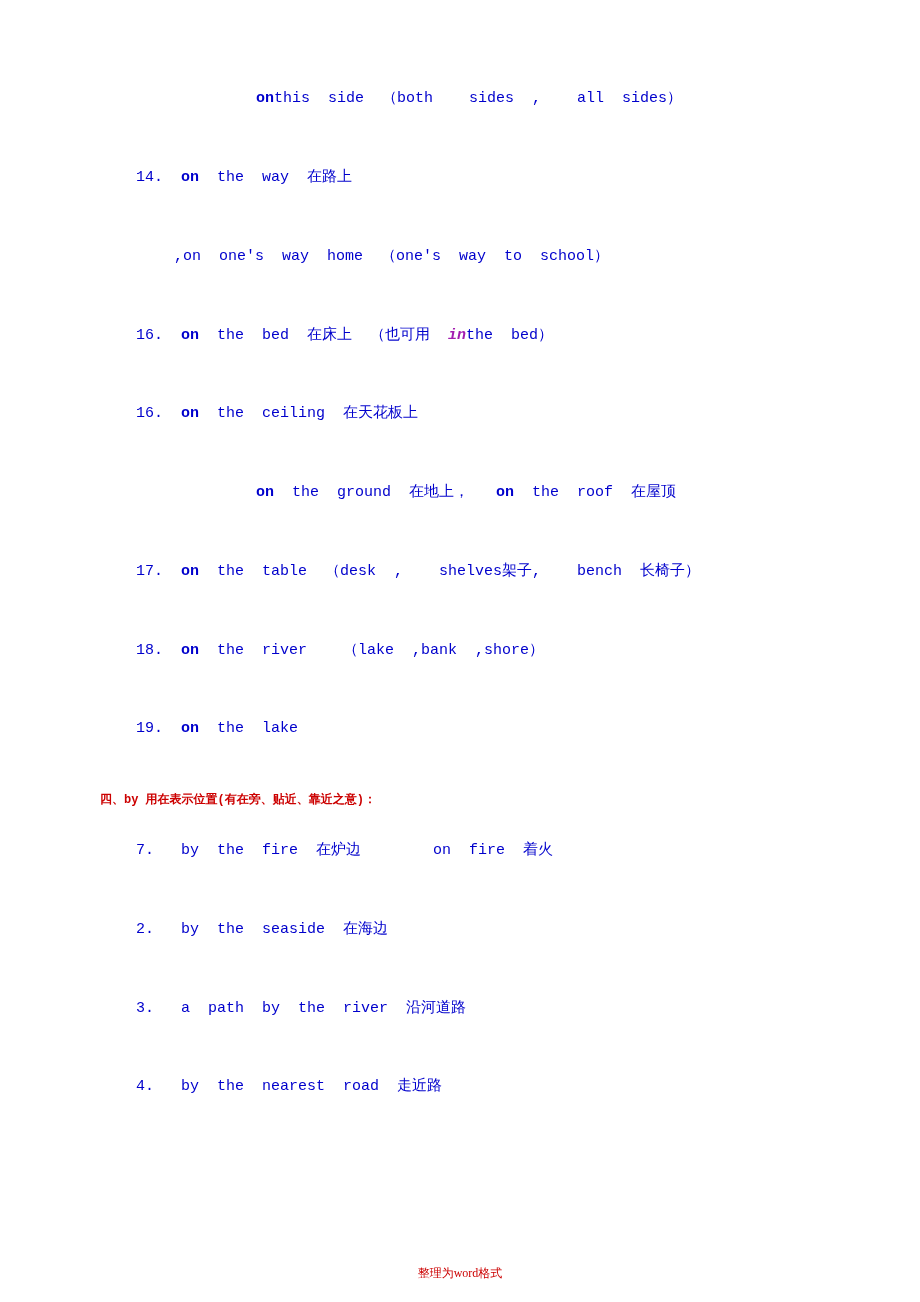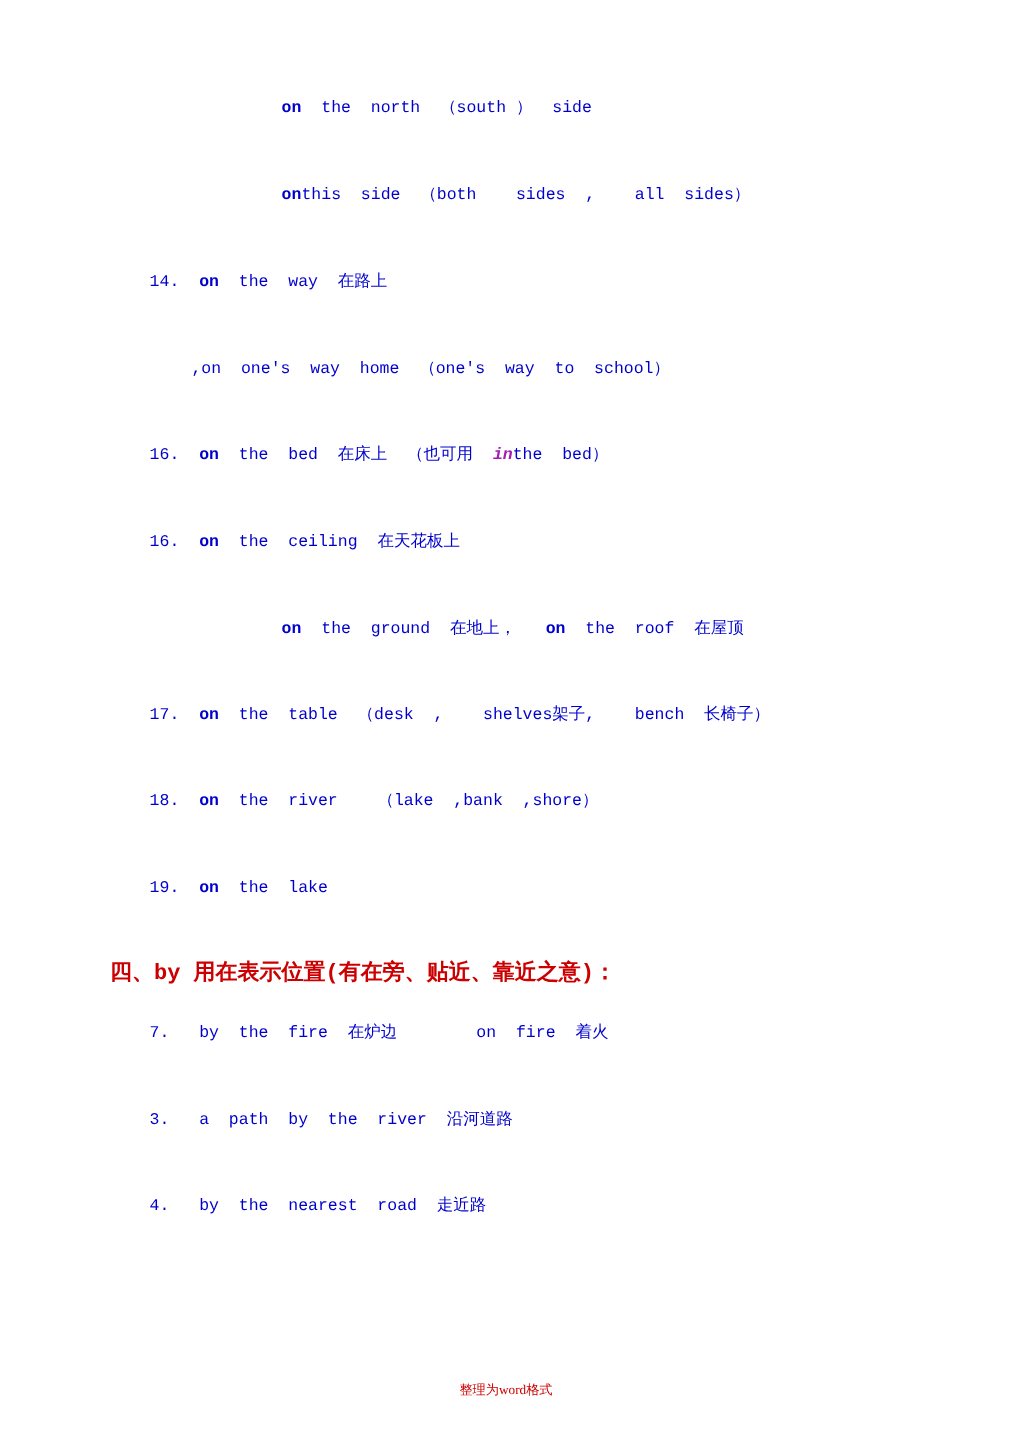--- a/index.html
+++ b/index.html
@@ -23,41 +23,38 @@
       line-height: 1.75;
       white-space: pre;
       color: #0000cc;
     }
     .bold {
       font-weight: bold;
     }
     .section-header {
       color: #cc0000;
       font-weight: bold;
-      font-size: 20px;
+      font-size: 12px;
       margin-top: 10px;
       margin-bottom: 4px;
     }
     .spacer {
       height: 12px;
     }
     span.in-kw {
       font-weight: bold;
       font-style: italic;
       color: #a21caf;
     }
   </style>
 </head>
 <body>
 
 <div class="content-area">
 
-  <div class="line" style="padding-left:120px;">
-    <span class="bold">on</span><span>  the  north  （south ）  side</span>
-  </div>
   <div class="line" style="padding-left:120px;">
     <span class="bold">on</span><span>this  side  （both    sides  ,    all  sides）</span>
   </div>
 
   <div class="line">
     <span>14.  </span><span class="bold">on</span><span>  the  way  在路上</span>
   </div>
   <div class="line" style="padding-left:20px;">
     <span>  ,on  one's  way  home  （one's  way  to  school）</span>
   </div>
@@ -89,26 +86,29 @@
   <div class="spacer"></div>
 
   <div class="section-header">
     <span>四、by   用在表示位置(有在旁、贴近、靠近之意)：</span>
   </div>
 
   <div class="line">
     <span>7.   by  the  fire  在炉边        on  fire  着火</span>
   </div>
   <div class="line">
+    <span>2.   by  the  seaside  在海边</span>
+  </div>
+  <div class="line">
     <span>3.   a  path  by  the  river  沿河道路</span>
   </div>
   <div class="line">
     <span>4.   by  the  nearest  road  走近路</span>
   </div>
 
   <div class="spacer"></div>
   <div class="spacer"></div>
 
-  <div style="position:fixed; bottom:30px; left:0; width:920px; text-align:center;">
+  <div style="position:fixed; bottom:20px; left:0; width:920px; text-align:center;">
     <span style="color:#cc0000; font-size:12px; font-family:'SimSun','宋体',serif;">整理为word格式</span>
   </div>
 
 </div>
 
 </body></html>

